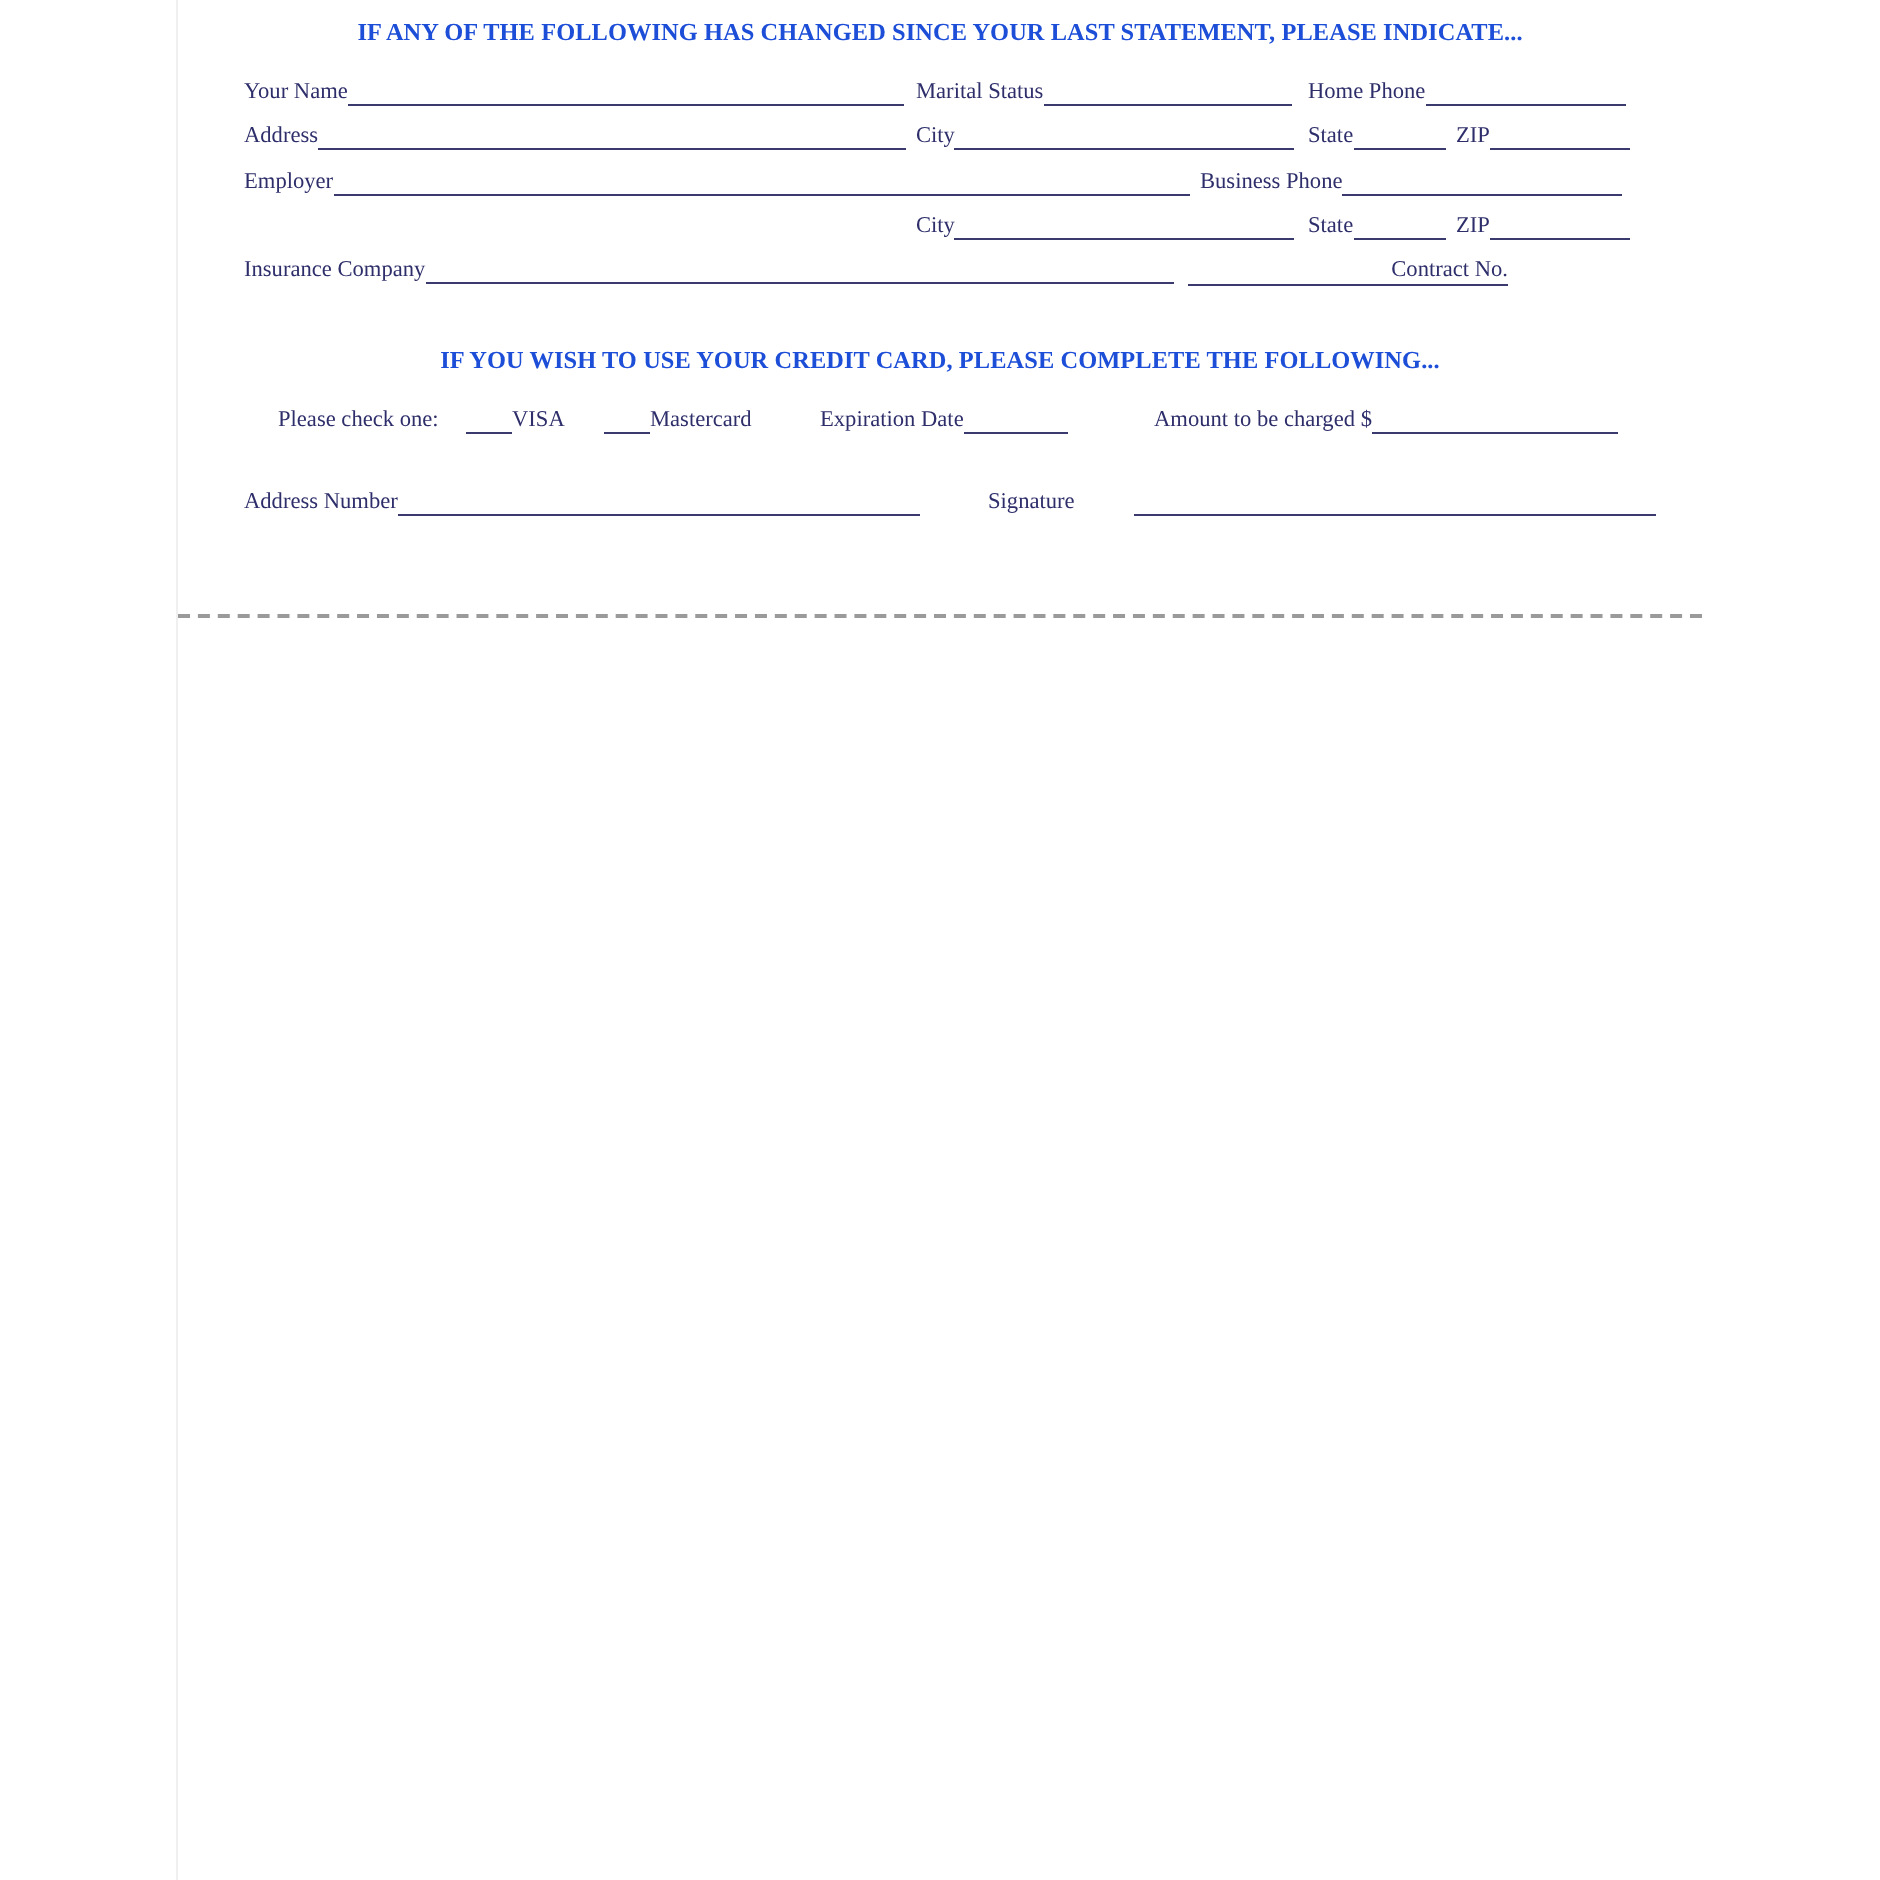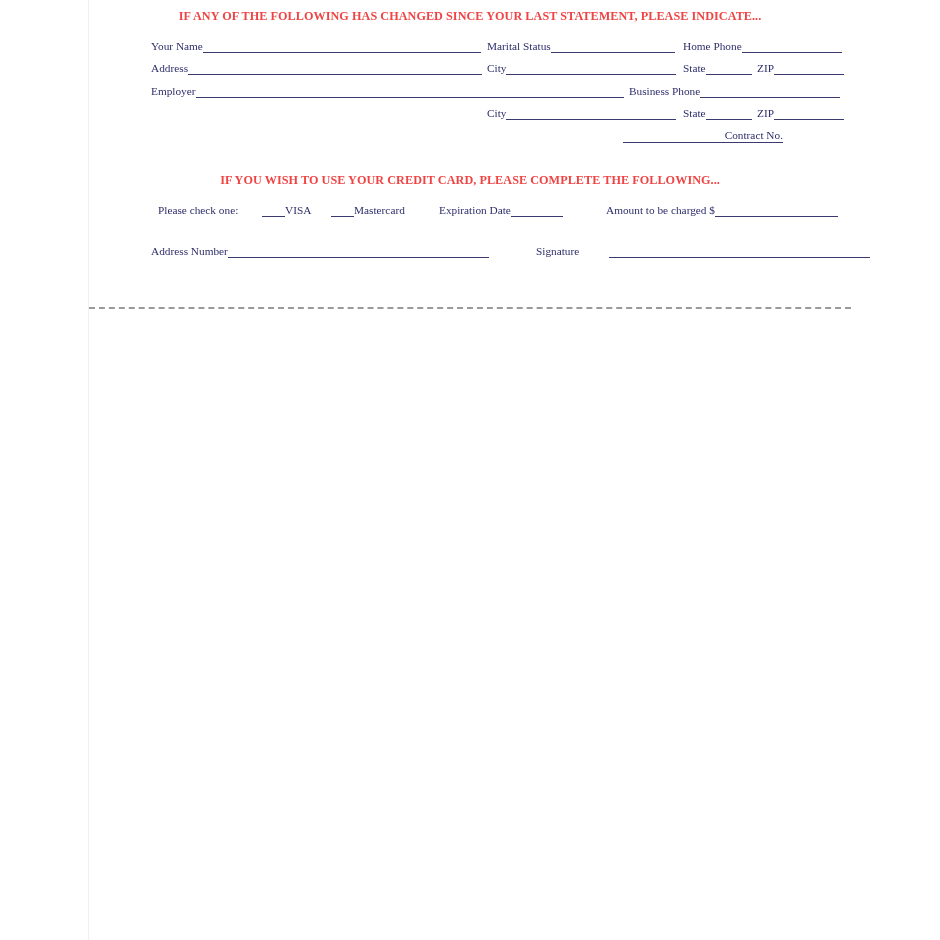--- a/index.html
+++ b/index.html
@@ -1,22 +1,22 @@
 <!DOCTYPE html>
 <html><head>
   <meta charset="utf-8">
   <style>
     html, body { margin: 0; padding: 0; background: #ffffff; }
     body { width: 940px; height: 940px; position: relative; overflow: hidden;
            font-family: "Liberation Serif", "DejaVu Serif", serif; color: #2e2e6b; }
     .page-edge { position: absolute; left: 88px; top: 0; width: 1px; height: 940px; background: #f0f0f0; }
     .heading { position: absolute; left: 0; width: 940px; text-align: center; font-weight: bold;
-               font-size: 12.2px; letter-spacing: 0.05px; color: #ef4444; }
+               font-size: 12.2px; letter-spacing: 0.05px; color: #1d4ed8; }
     .row { position: absolute; left: 122px; width: 694px; height: 16px; font-size: 11.3px; }
-    .item { position: absolute; top: 0; white-space: nowrap; display: flex; align-items: flex-end; height: 14px; margin-left: 29px; }
+    .item { position: absolute; top: 0; white-space: nowrap; display: flex; align-items: flex-end; height: 14px; }
     .line { display: inline-block; border-bottom: 1px solid #3a3a6e; height: 10px; }
     .lbl { line-height: 14px; }
     .cut-line { position: absolute; left: 89px; top: 307px; width: 762px; border-top: 2px dashed #9a9a9a; }
   </style>
 </head>
 <body>
 
 <div class="page-edge"></div>
 
 <div class="heading" style="top:9px;">IF ANY OF THE FOLLOWING HAS CHANGED SINCE YOUR LAST STATEMENT, PLEASE INDICATE...</div>
@@ -75,30 +75,34 @@
     <span class="lbl">State</span>
     <span class="line" style="width:46px;"></span>
   </div>
   <div class="item" style="left:606px;">
     <span class="lbl">ZIP</span>
     <span class="line" style="width:70px;"></span>
   </div>
 </div>
 
 <div class="row" style="top:128px;">
+  <div class="item" style="left:0;">
+    <span class="lbl">Insurance Company</span>
+    <span class="line" style="width:374px;"></span>
+  </div>
   <div class="item" style="left:472px;flex-direction:column;">
     <span class="lbl">Contract No.</span>
     <span class="line" style="width:160px;"></span>
   </div>
 </div>
 
 <div class="heading" style="top:173px;">IF YOU WISH TO USE YOUR CREDIT CARD, PLEASE COMPLETE THE FOLLOWING...</div>
 
 <div class="row" style="top:203px;">
-  <div class="item" style="left:7px;">
+  <div class="item" style="left:17px;">
     <span class="lbl">Please check one:</span>
   </div>
   <div class="item" style="left:111px;">
     <span class="line" style="width:23px;"></span>
     <span class="lbl">VISA</span>
   </div>
   <div class="item" style="left:180px;">
     <span class="line" style="width:23px;"></span>
     <span class="lbl">Mastercard</span>
   </div>
@@ -110,19 +114,19 @@
     <span class="lbl">Amount to be charged $</span>
     <span class="line" style="width:123px;"></span>
   </div>
 </div>
 
 <div class="row" style="top:244px;">
   <div class="item" style="left:0;">
     <span class="lbl">Address Number</span>
     <span class="line" style="width:261px;"></span>
   </div>
-  <div class="item" style="left:385px;gap:30px;">
+  <div class="item" style="left:372px;gap:30px;">
     <span class="lbl">Signature</span>
     <span class="line" style="width:261px;"></span>
   </div>
 </div>
 
 <div class="cut-line"></div>
 
 </body></html>

